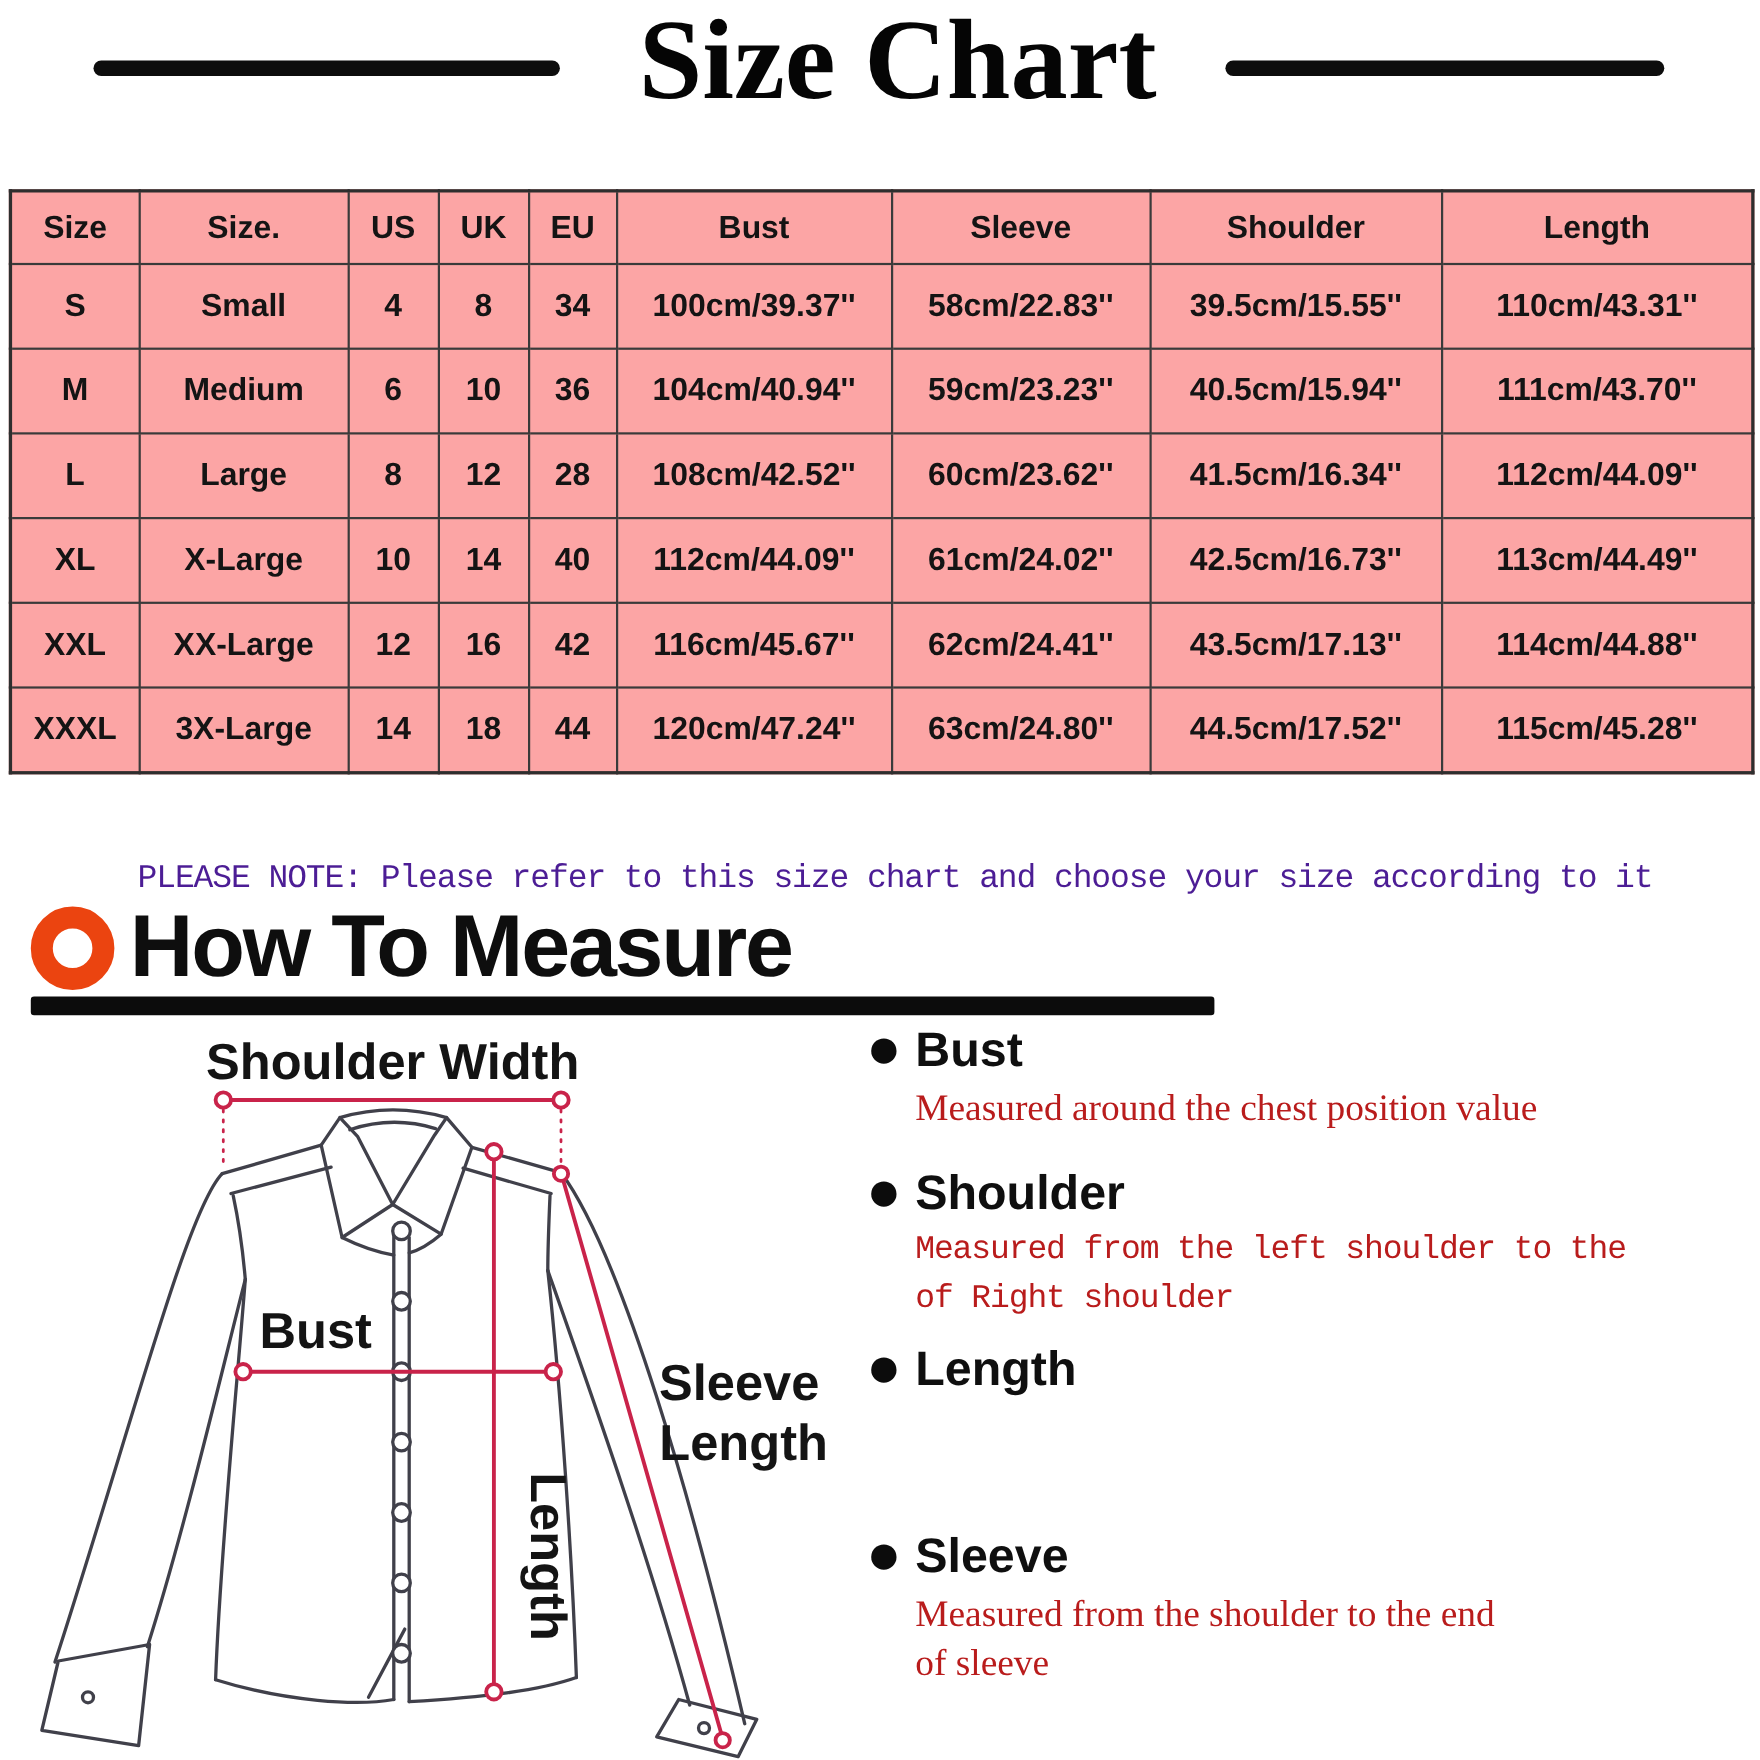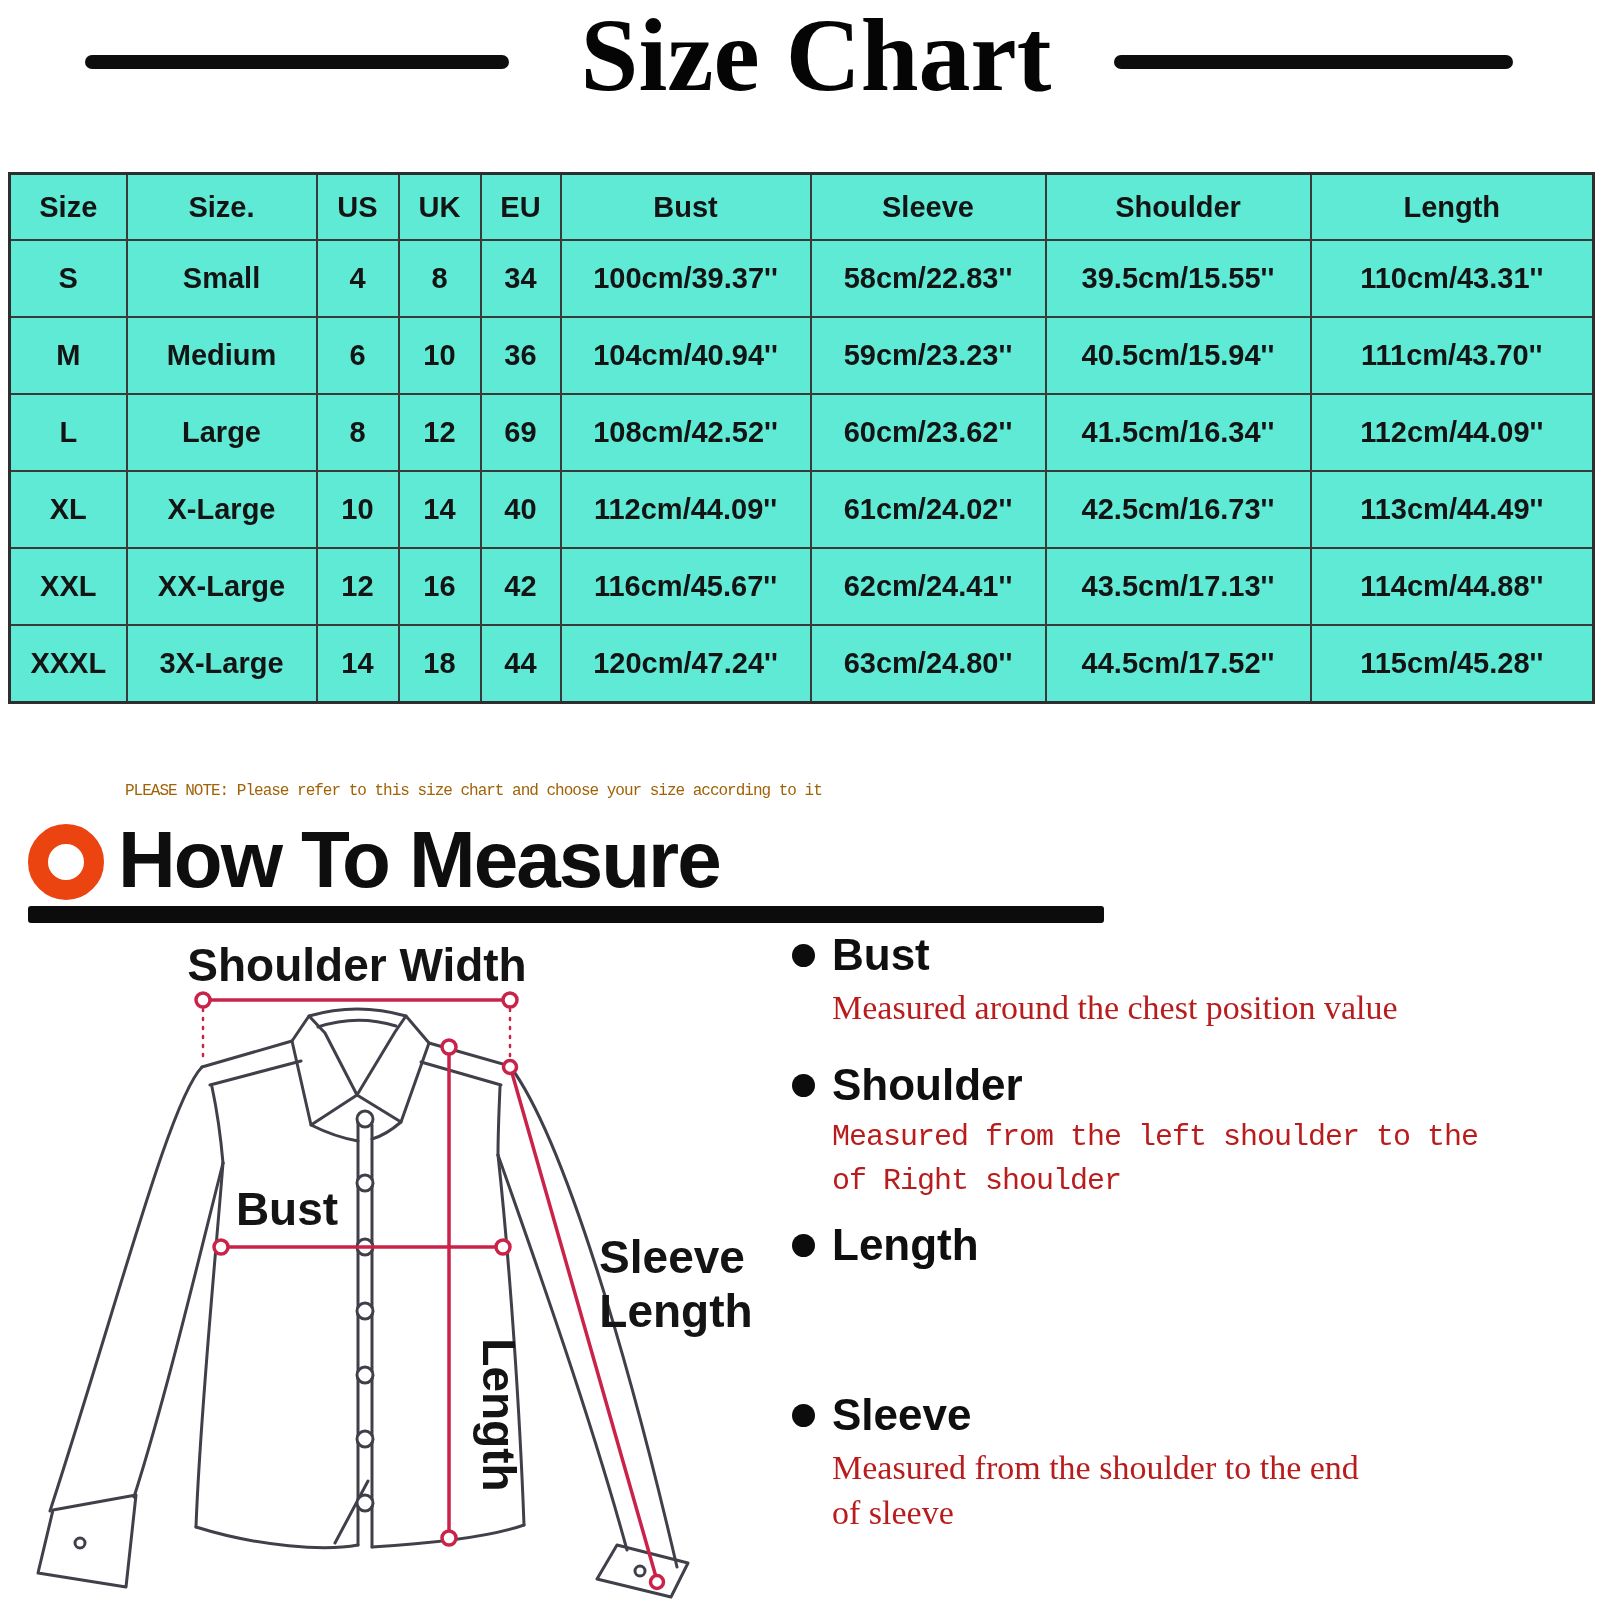--- a/index.html
+++ b/index.html
@@ -8,30 +8,30 @@
 
   
   .page-title{position:absolute;left:16px;top:0;width:1600px;text-align:center;
     font-family:"Liberation Serif",serif;font-weight:bold;font-size:104px;line-height:1.05;color:#050505;}
   .title-rule{position:absolute;top:55px;height:14px;background:#0d0d0d;border-radius:8px;}
   .rule-left{left:85px;width:424px;}
   .rule-right{left:1114px;width:399px;}
 
   
   table.size-table{position:absolute;left:8px;top:172px;width:1584px;
-    border-collapse:collapse;table-layout:fixed;background:#5eead4;}
+    border-collapse:collapse;table-layout:fixed;background:#fca5a5;}
   .size-table th,.size-table td{border:2px solid #3a3a3a;text-align:center;vertical-align:middle;
     font-weight:700;font-size:29px;color:#141414;padding:0;}
   .size-table{border:3px solid #2e2e2e;}
   .size-table th{height:64px;}
   .size-table td{height:75px;}
 
   
   .note{position:absolute;left:125px;top:782px;font-family:"Liberation Mono",monospace;
-    font-size:16px;font-weight:400;color:#a16207;white-space:nowrap;letter-spacing:-1px;}
+    font-size:30px;font-weight:400;color:#4c1d95;white-space:nowrap;letter-spacing:-1px;}
 
   
   .htm-heading{position:absolute;left:28px;top:820px;display:flex;align-items:flex-end;}
   .ring{width:36px;height:36px;border:20px solid #eb4410;border-radius:50%;flex:0 0 auto;}
   .htm-text{margin-left:14px;font-size:80px;font-weight:bold;letter-spacing:-2px;
     color:#0e0e0e;line-height:1;white-space:nowrap;}
   .htm-bar{position:absolute;left:28px;top:906px;width:1076px;height:17px;background:#0c0c0c;border-radius:3px;}
 
   
   .diagram{position:absolute;left:20px;top:895px;width:760px;height:705px;}
@@ -100,21 +100,21 @@
       <td>104cm/40.94''</td>
       <td>59cm/23.23''</td>
       <td>40.5cm/15.94''</td>
       <td>111cm/43.70''</td>
     </tr>
     <tr>
       <td>L</td>
       <td>Large</td>
       <td>8</td>
       <td>12</td>
-      <td>69</td>
+      <td>28</td>
       <td>108cm/42.52''</td>
       <td>60cm/23.62''</td>
       <td>41.5cm/16.34''</td>
       <td>112cm/44.09''</td>
     </tr>
     <tr>
       <td>XL</td>
       <td>X-Large</td>
       <td>10</td>
       <td>14</td>

